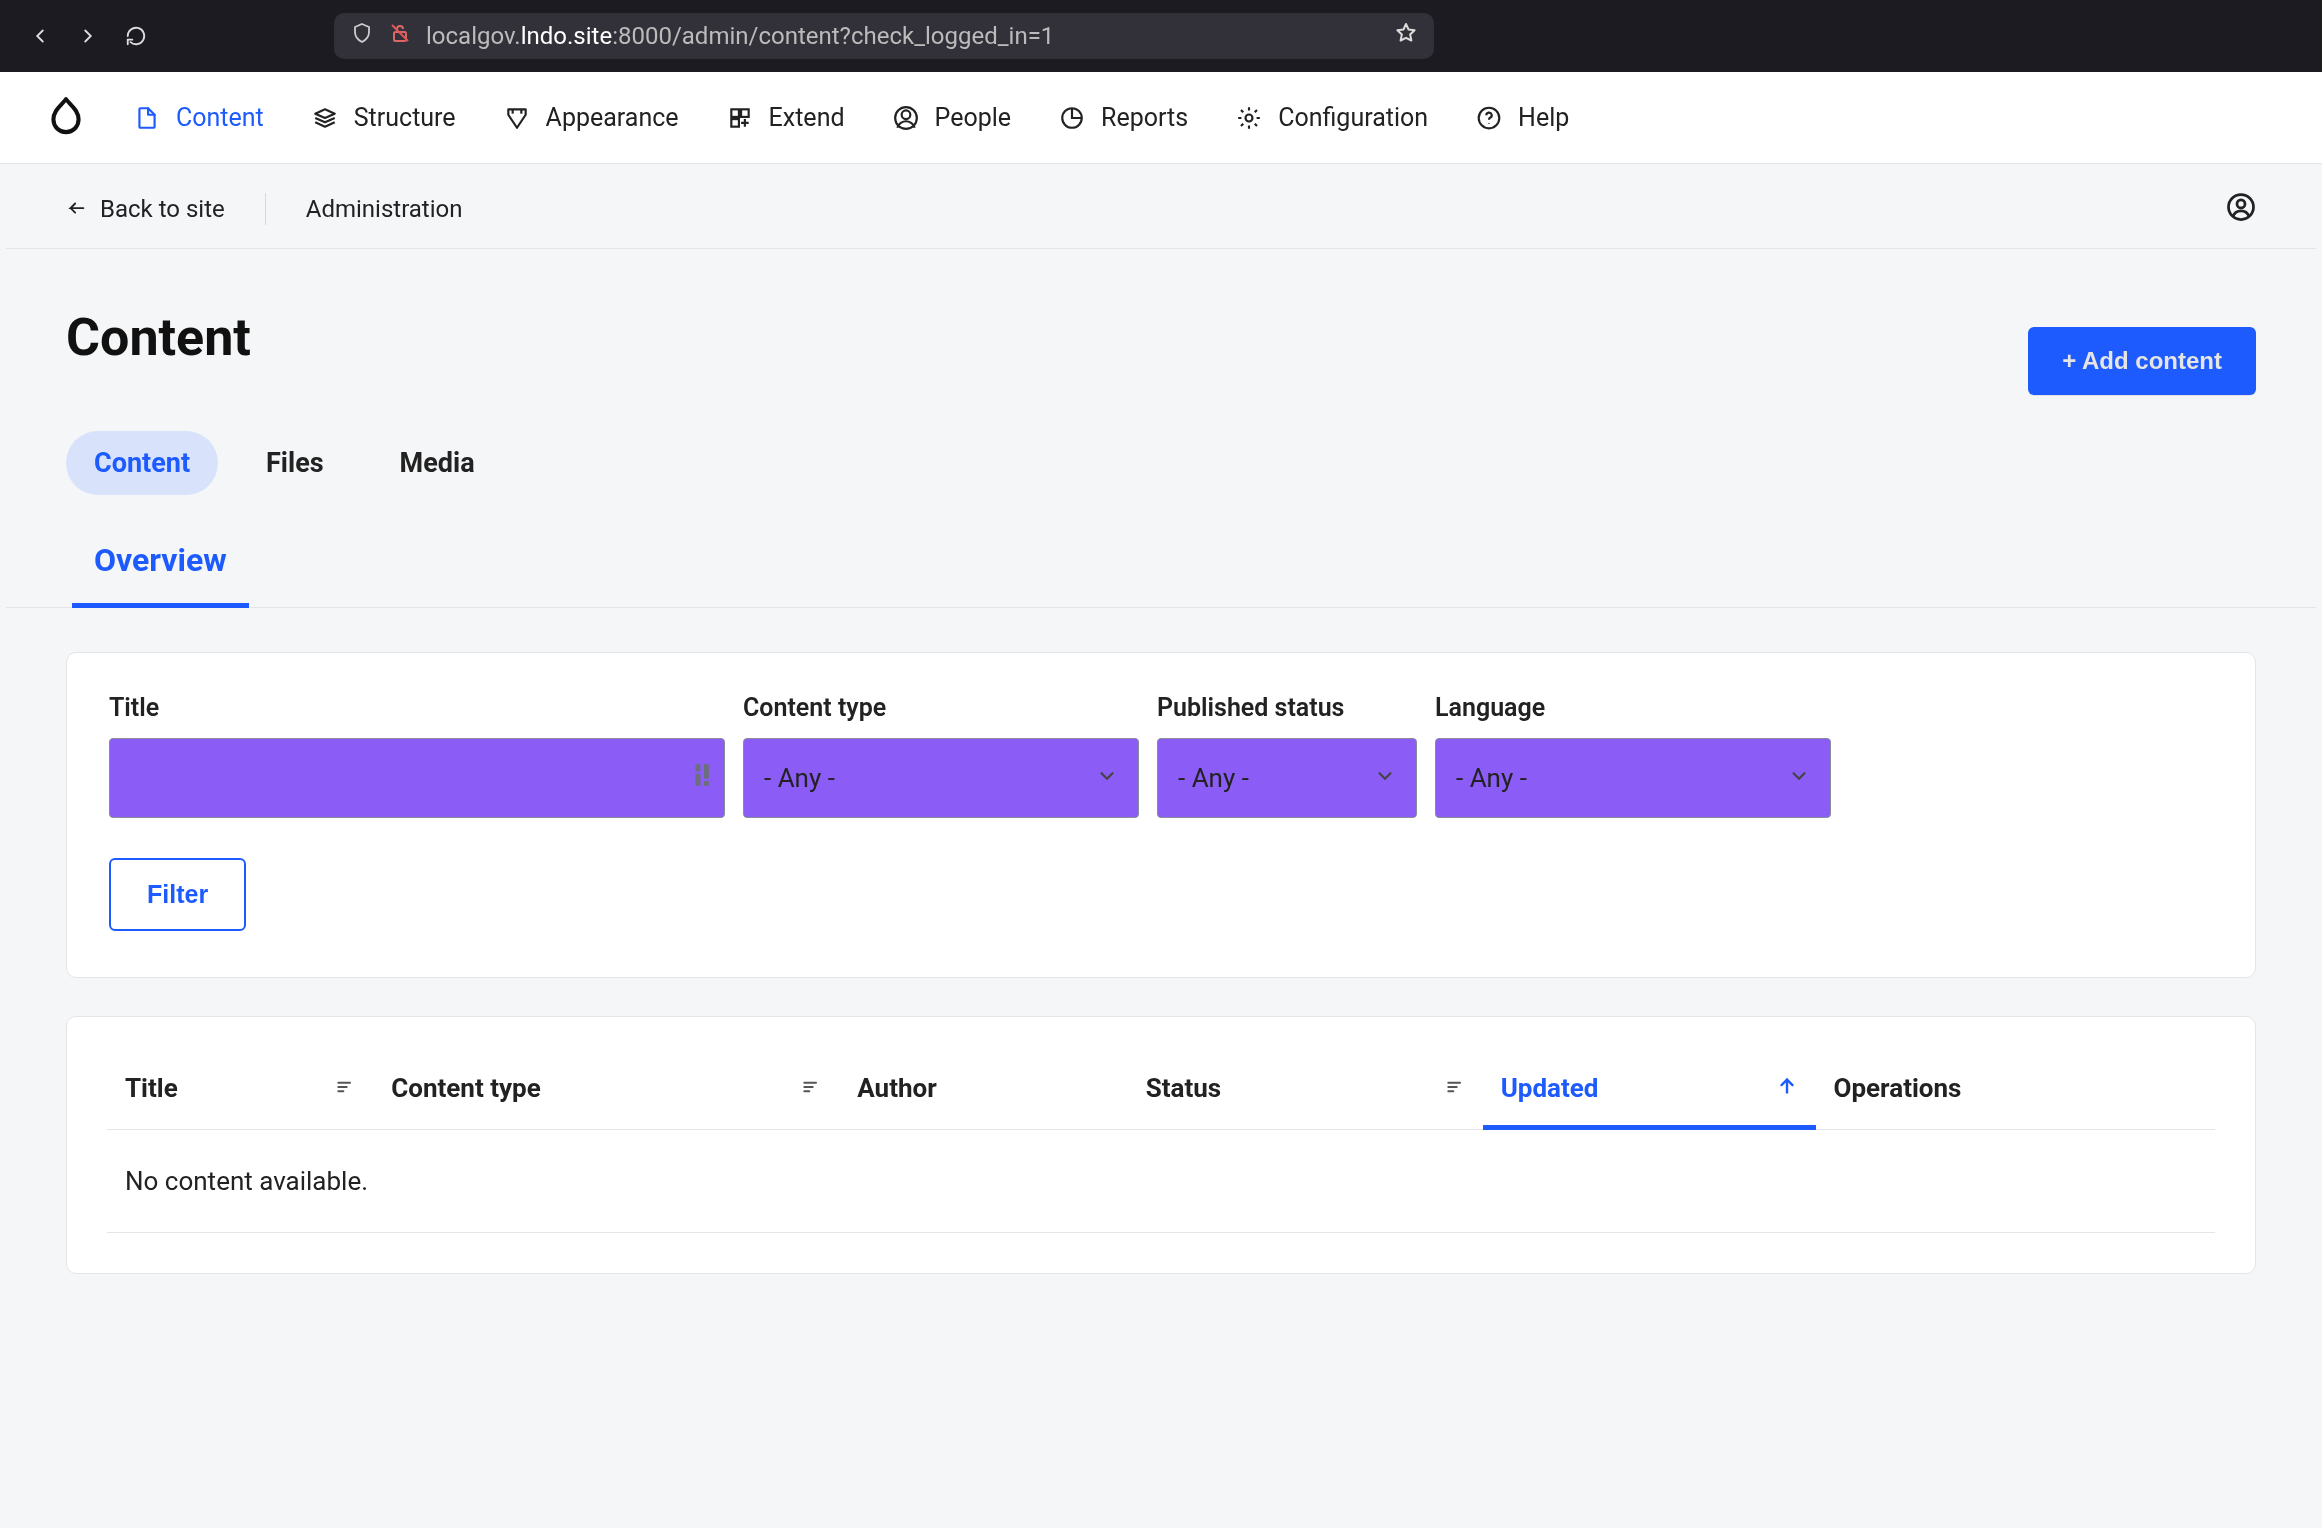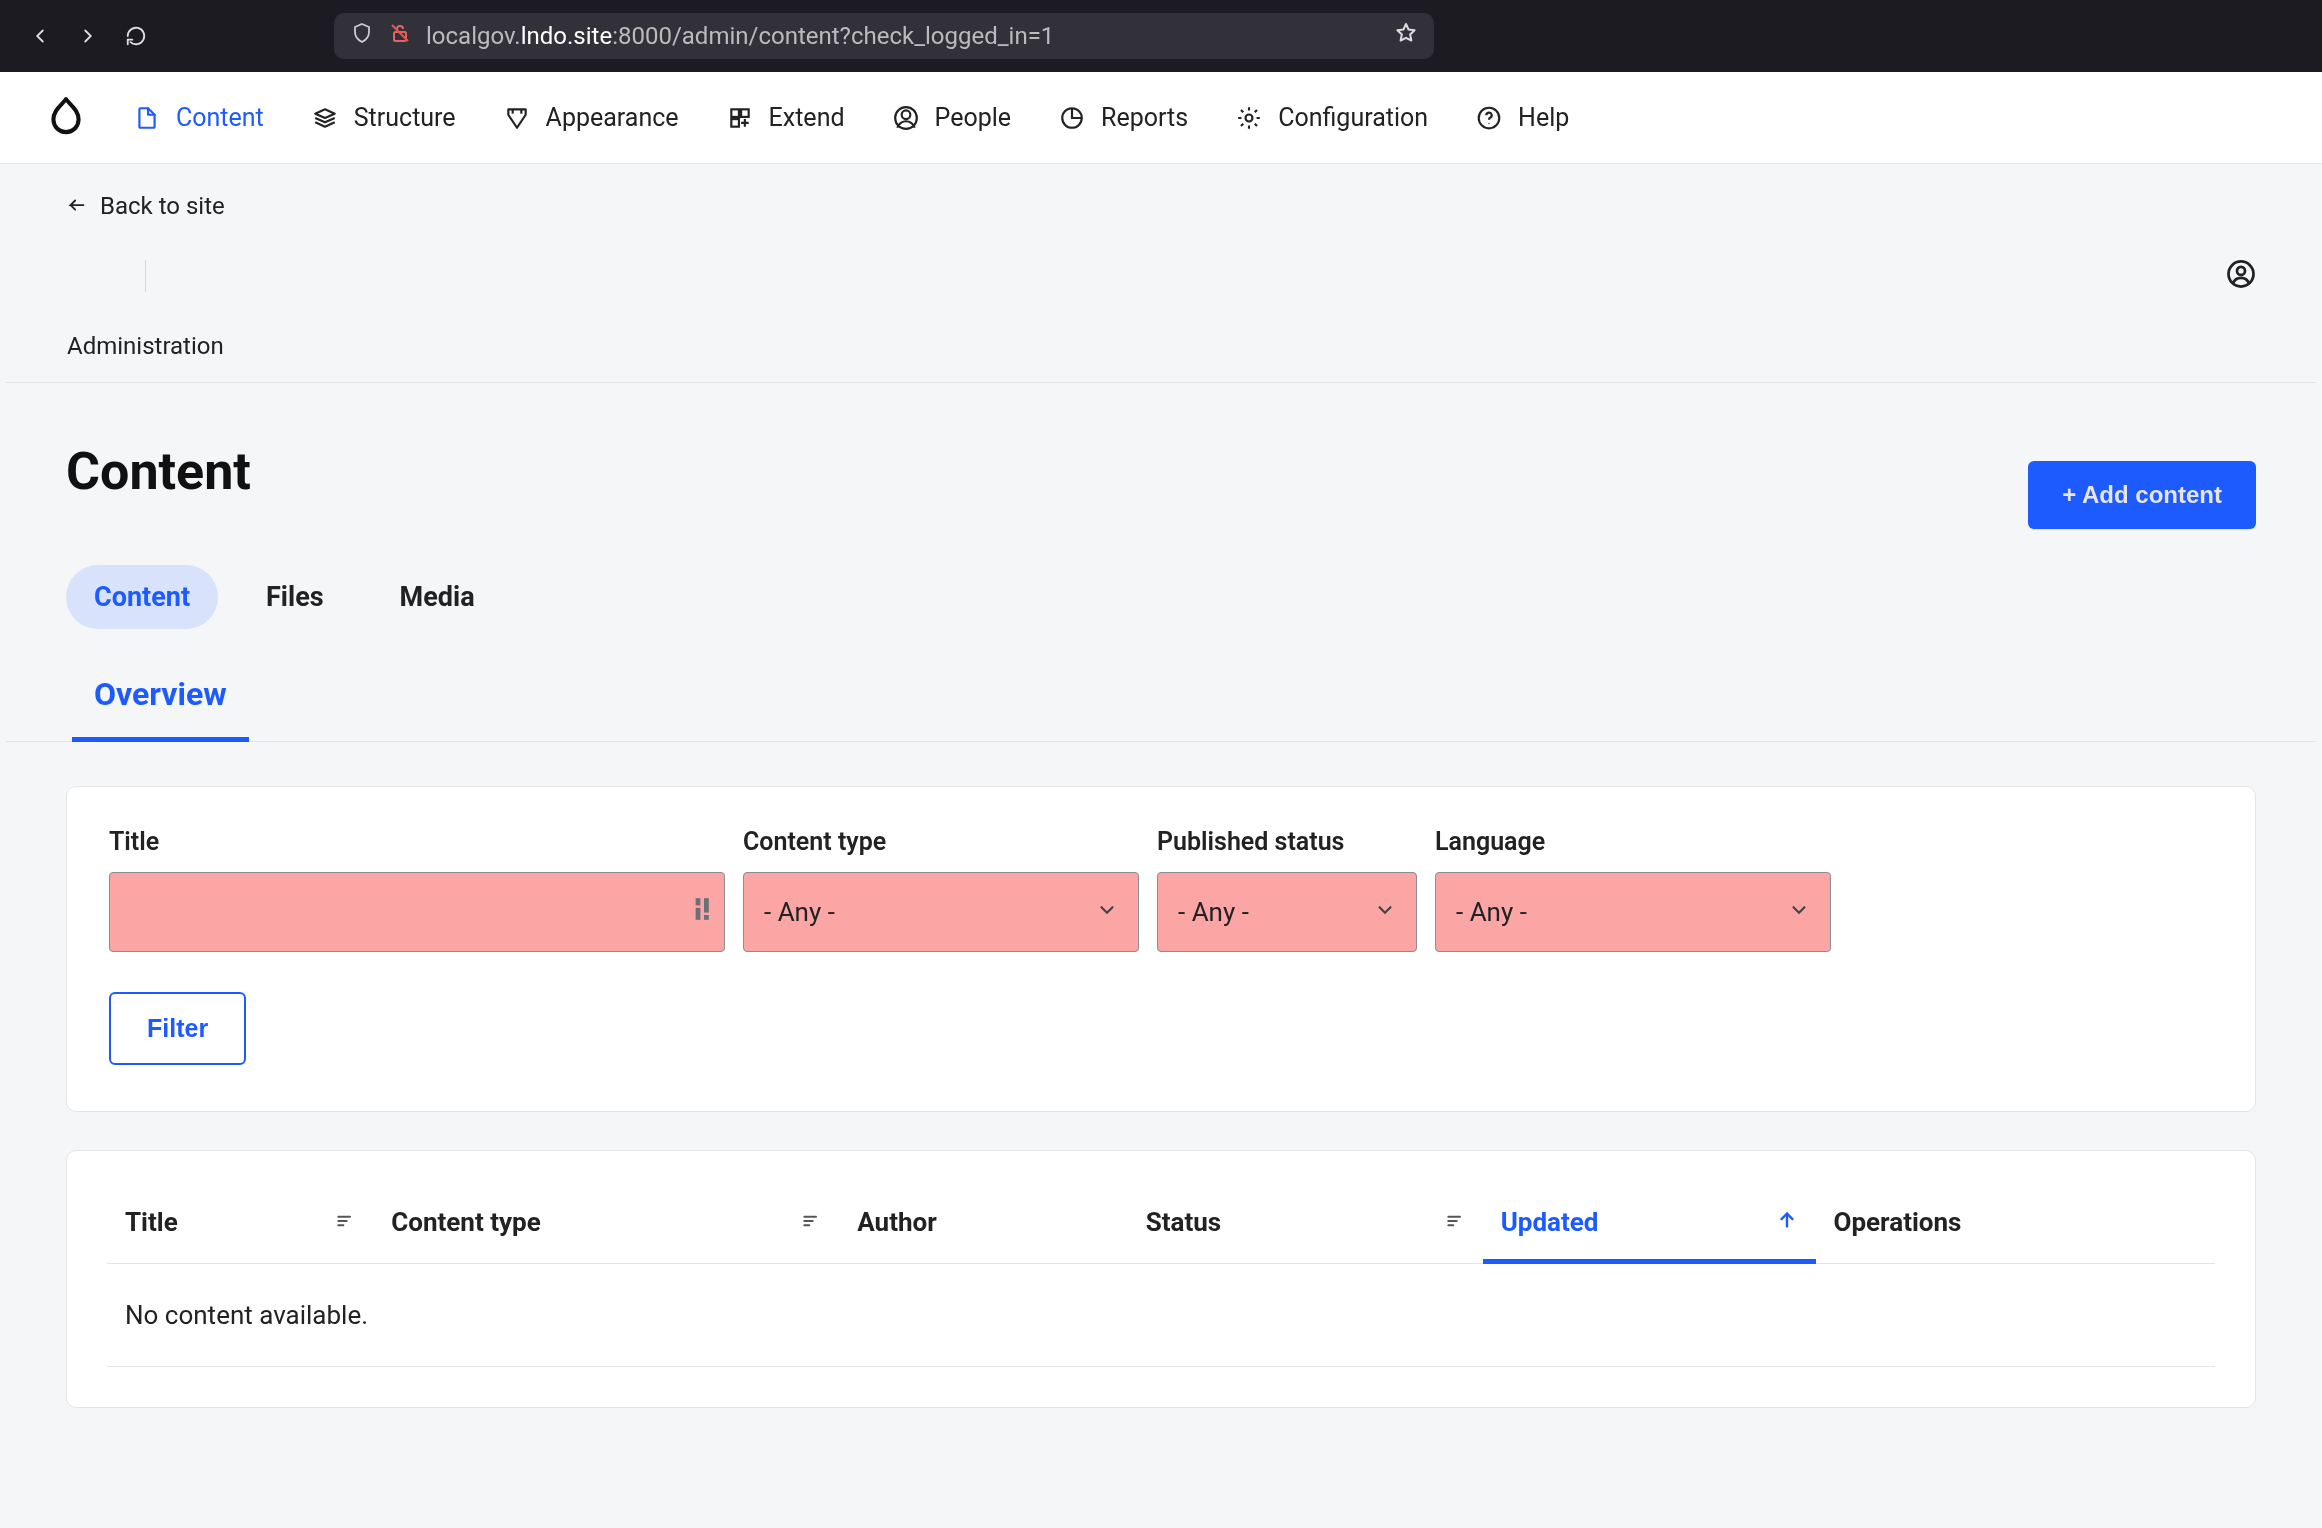--- a/index.html
+++ b/index.html
@@ -74,21 +74,21 @@
   
   .breadcrumb-bar {
     display: flex;
     align-items: center;
     padding: 28px 60px 22px 60px;
     gap: 24px;
     border-bottom: 1px solid #e3e5e9;
     justify-content: space-between;
     margin: 0 6px;
   }
-  .breadcrumb-left { display: flex; align-items: center; gap: 40px; flex-direction: column; }
+  .breadcrumb-left { display: flex; align-items: center; gap: 40px; }
   .back-link {
     display: flex; align-items: center; gap: 12px;
     font-size: 24px; color: #222; cursor: pointer;
   }
   .back-link svg { width: 22px; height: 22px; }
   .divider { width: 1px; height: 32px; background: #d4d7dd; }
   .crumb { font-size: 24px; color: #222; cursor: pointer; }
 
   
   .page-header {
@@ -162,21 +162,21 @@
     display: flex; gap: 18px;
   }
   .field {
     display: flex; flex-direction: column; gap: 16px;
   }
   .field label { font-size: 25px; font-weight: 600; color: #222; }
   .input, .select {
     height: 80px;
     border: 1.6px solid #888d98;
     border-radius: 4px;
-    background: #fca5a5;
+    background: #8b5cf6;
     font-size: 26px;
     padding: 0 20px;
     display: flex; align-items: center; justify-content: space-between;
     gap: 12px;
   }
   .input { width: 616px; position: relative; }
   .input input {
     border: none; outline: none; width: 100%; height: 100%; font-size: 26px;
     background: transparent;
   }

